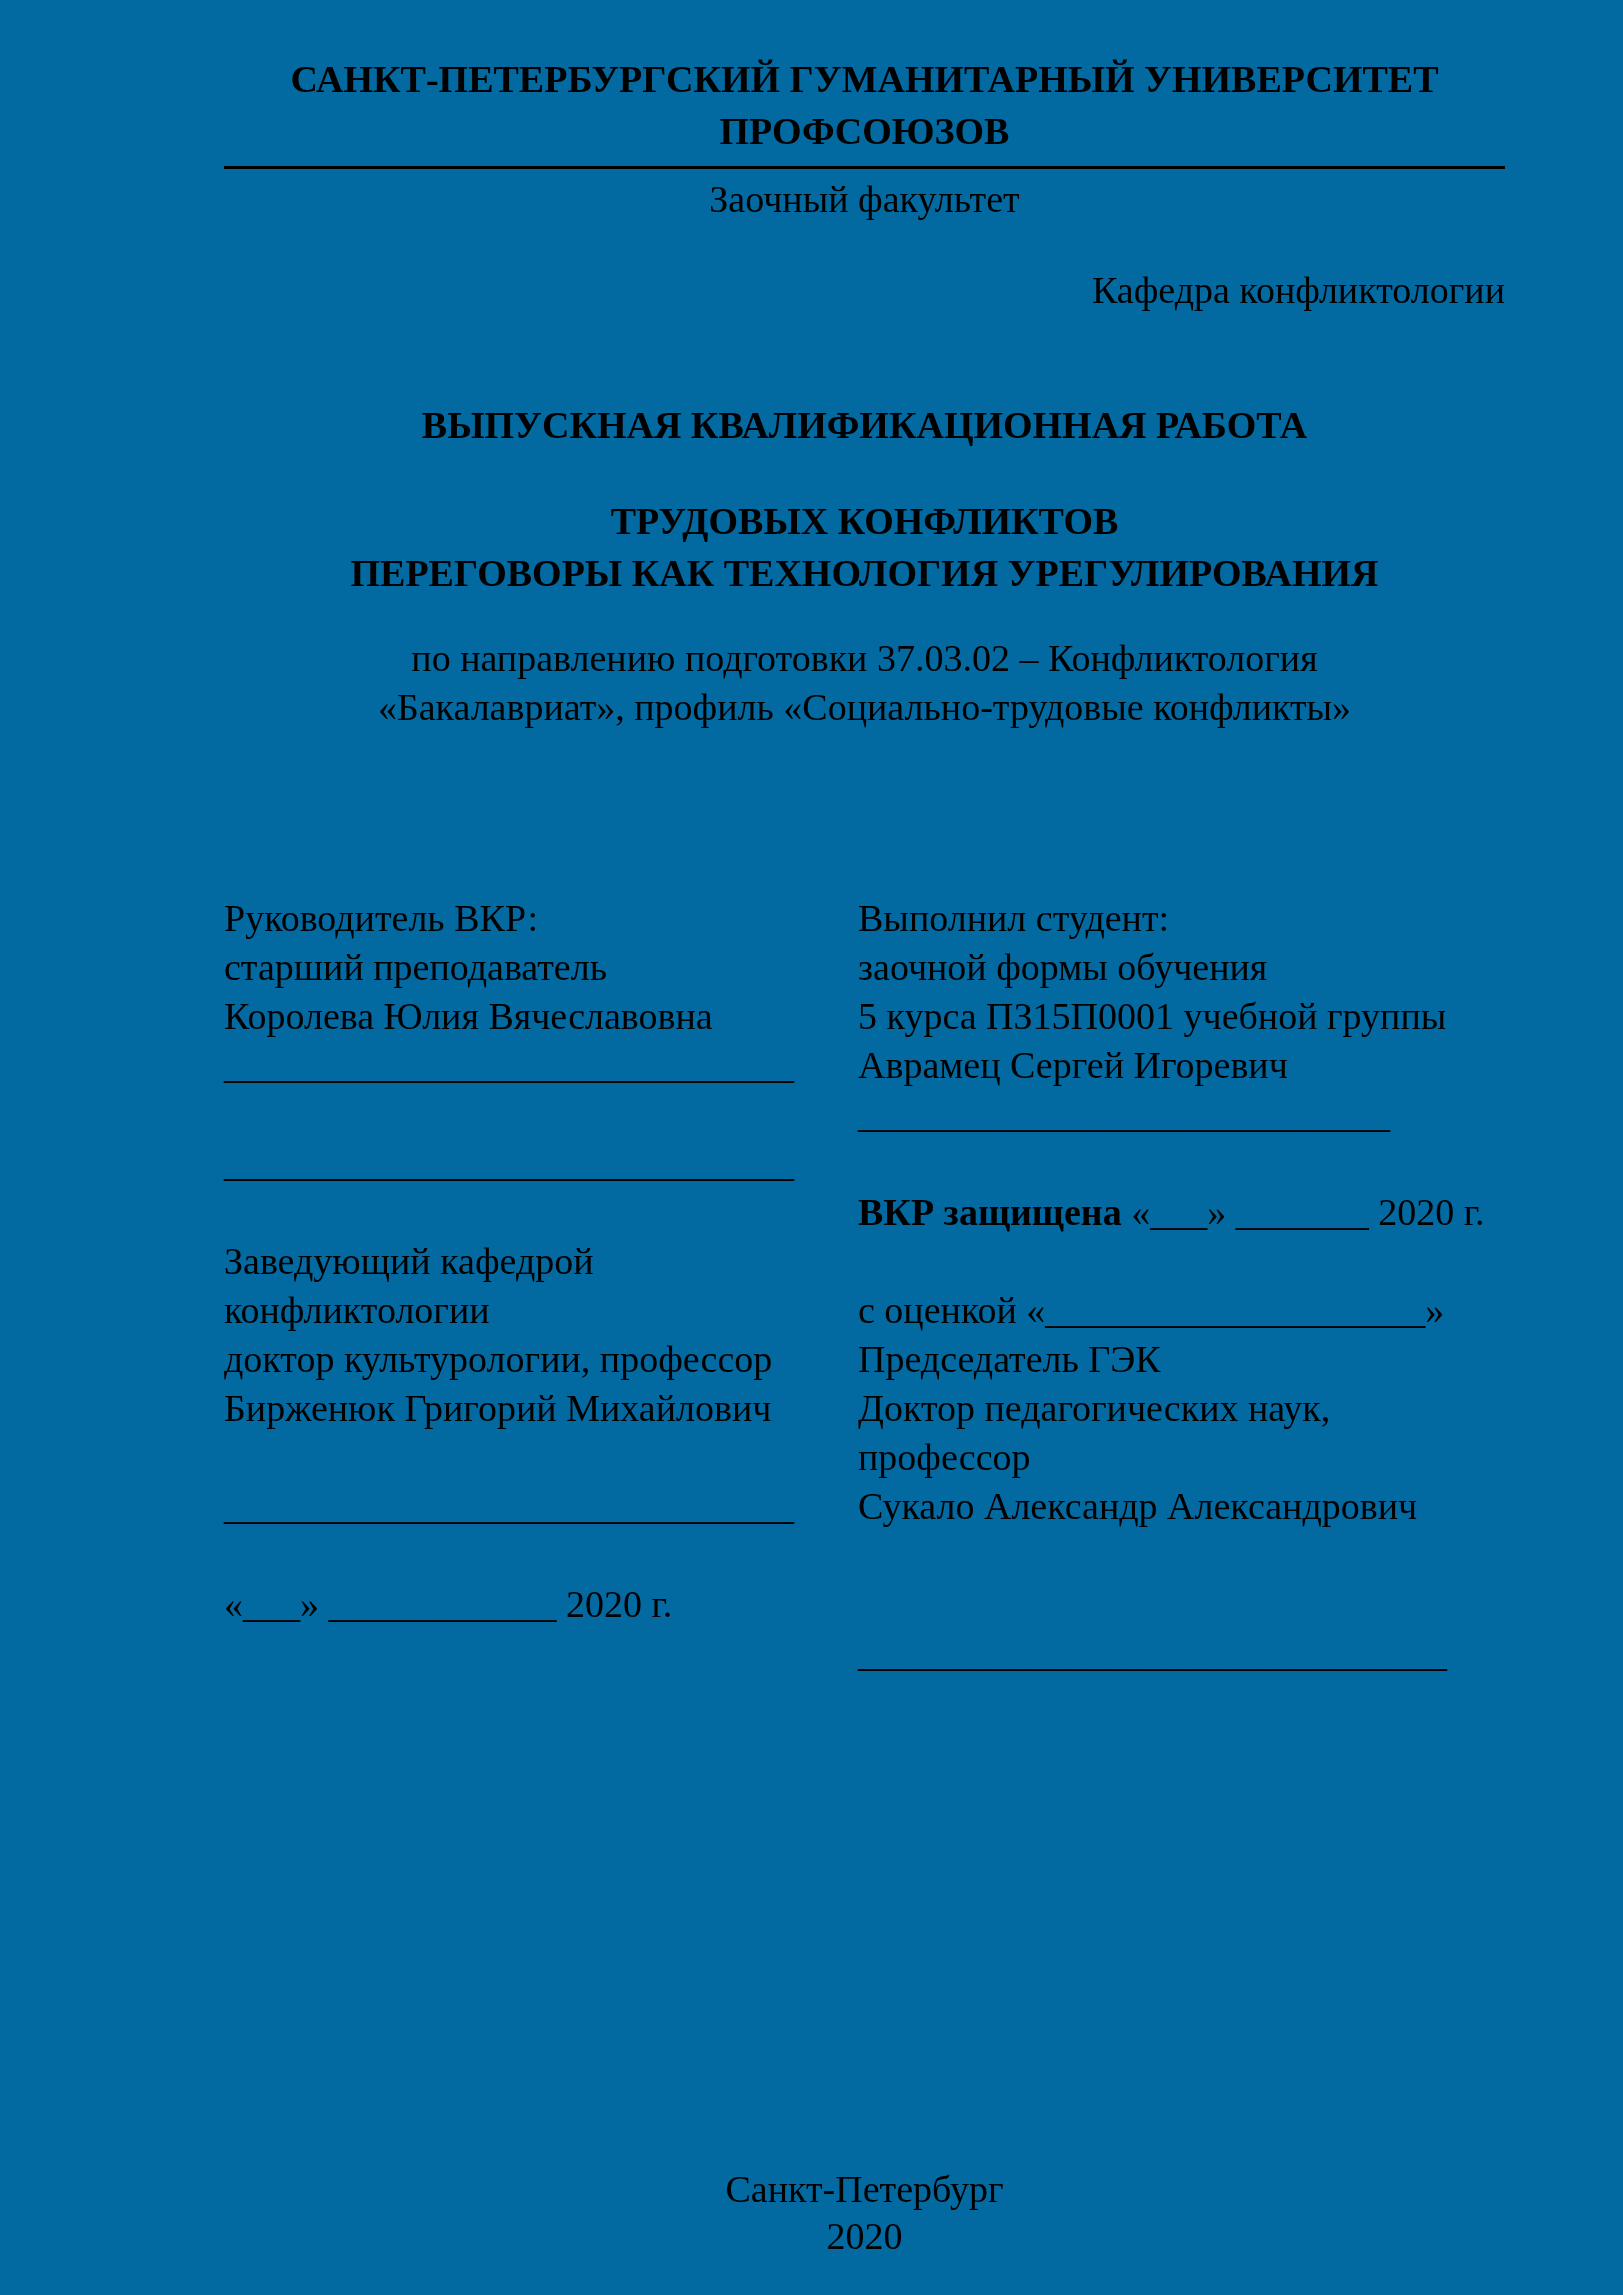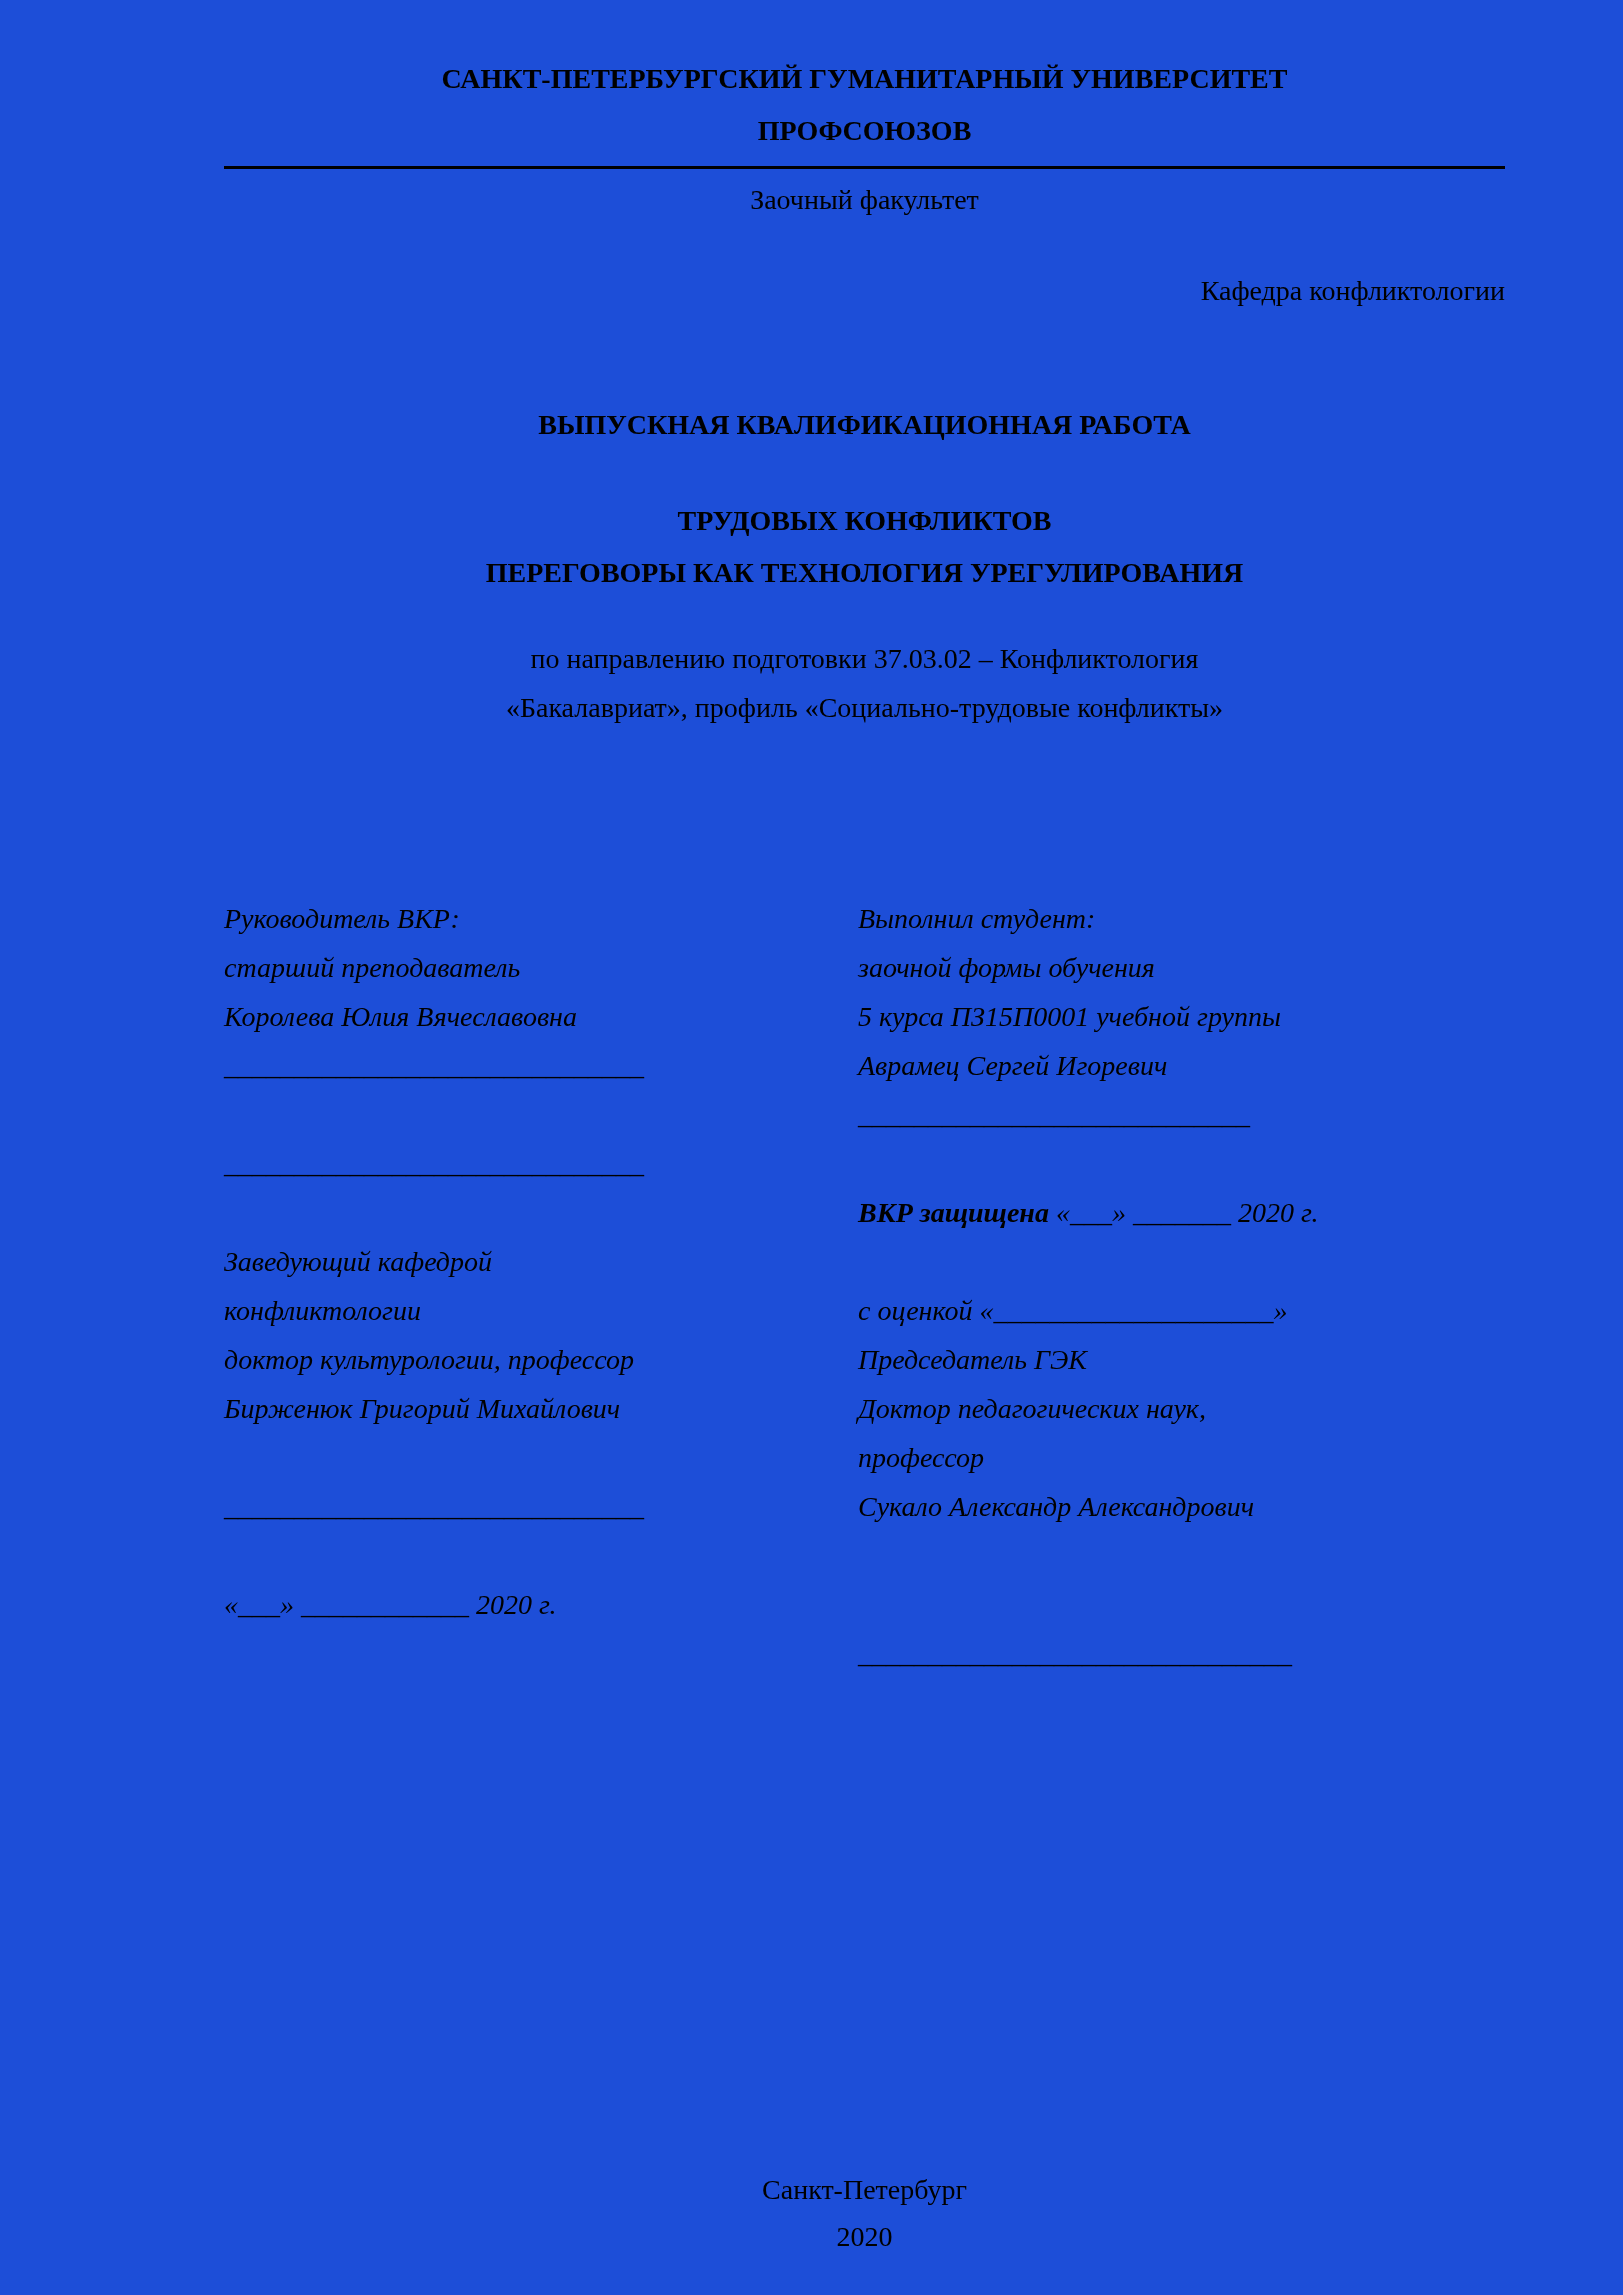--- a/index.html
+++ b/index.html
@@ -5,24 +5,24 @@
   html, body {
     margin: 0;
     padding: 0;
     background: #ffffff;
   }
   .page {
     position: relative;
     width: 1623px;
     height: 2295px;
     box-sizing: border-box;
-    background: #1d4ed8;
+    background: #0369a1;
     color: #000000;
     font-family: "Liberation Serif", "DejaVu Serif", serif;
-    font-size: 28px;
+    font-size: 38px;
     padding: 53px 118px 35px 224px;
     display: flex;
     flex-direction: column;
   }
   .center { text-align: center; }
   .right  { text-align: right; }
   .bold   { font-weight: bold; }
 
   .header-block {
     line-height: 52px;
@@ -48,21 +48,21 @@
   }
   .program {
     margin-top: 35px;
     line-height: 49px;
   }
   .columns {
     margin-top: 162px;
     display: flex;
     flex-direction: row;
   }
-  .col { display: block; font-style: italic; }
+  .col { display: block; }
   .col.left-col  { width: 634px; flex: 0 0 634px; }
   .col.right-col { flex: 1 1 auto; }
   .line {
     min-height: 49px;
     line-height: 49px;
     white-space: nowrap;
   }
   .footer {
     margin-top: auto;
     line-height: 47px;

